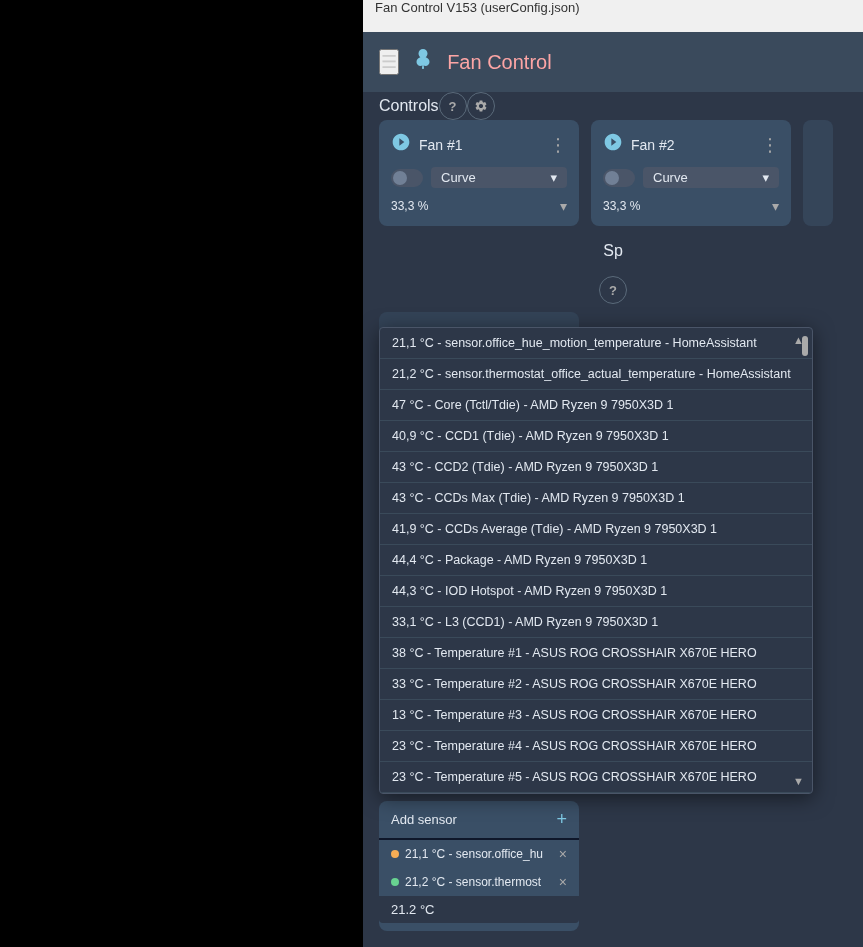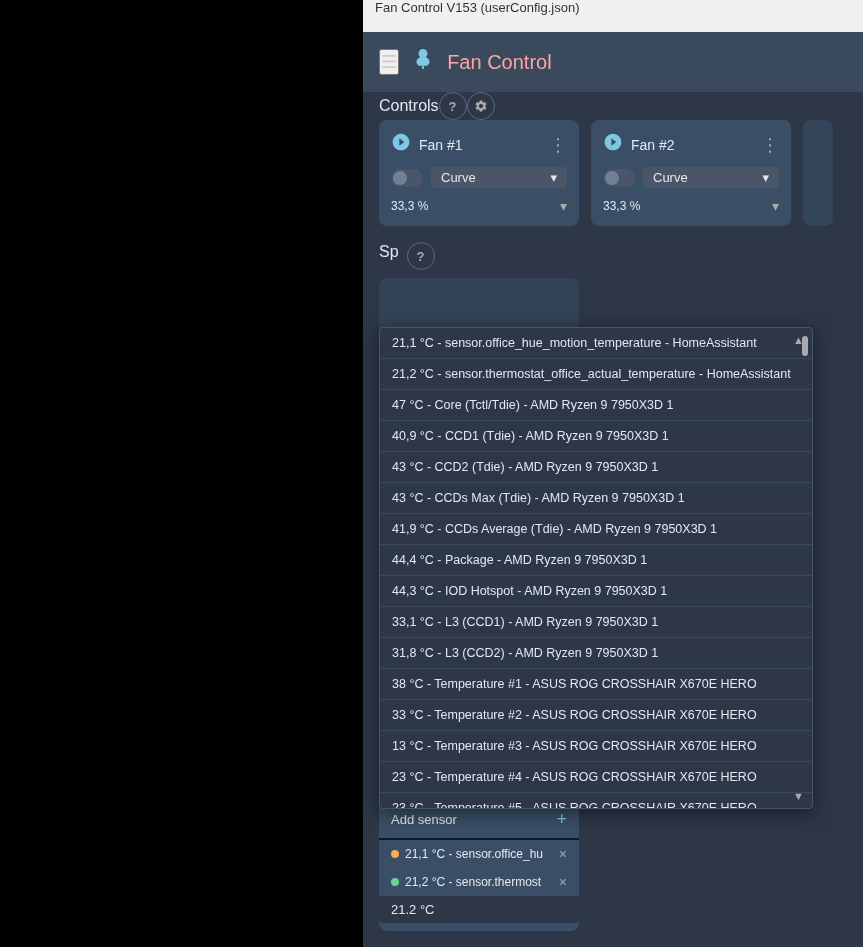--- a/index.html
+++ b/index.html
@@ -389,21 +389,21 @@
         <span class="fan-percent">33,3 %</span>
         <button class="expand-btn">▾</button>
       </div>
     </div>
 
     <div class="fan-card" style="width:30px;overflow:hidden;opacity:0.6;">
     </div>
   </div>
 
   <div style="padding: 16px 16px 0; position:relative;">
-    <div style="display:flex;align-items:center;gap:8px;">
+    <div style="display:flex;align-items:center;gap:8px;flex-direction:column;">
       <span class="section-label">Sp</span>
       <button class="icon-btn" style="font-weight:bold;">?</button>
     </div>
   </div>
 
   <div style="position:relative;padding:8px 16px 0;">
     <div style="display:flex;gap:12px;align-items:flex-start;">
 
       <div style="width:200px;height:70px;background:#3a4f66;border-radius:8px;opacity:0.5;"></div>
 
@@ -417,21 +417,20 @@
     <div class="dropdown-item">21,1 °C - sensor.office_hue_motion_temperature - HomeAssistant</div>
         <div class="dropdown-item">21,2 °C - sensor.thermostat_office_actual_temperature - HomeAssistant</div>
         <div class="dropdown-item">47 °C - Core (Tctl/Tdie) - AMD Ryzen 9 7950X3D 1</div>
         <div class="dropdown-item">40,9 °C - CCD1 (Tdie) - AMD Ryzen 9 7950X3D 1</div>
         <div class="dropdown-item">43 °C - CCD2 (Tdie) - AMD Ryzen 9 7950X3D 1</div>
         <div class="dropdown-item">43 °C - CCDs Max (Tdie) - AMD Ryzen 9 7950X3D 1</div>
         <div class="dropdown-item">41,9 °C - CCDs Average (Tdie) - AMD Ryzen 9 7950X3D 1</div>
         <div class="dropdown-item">44,4 °C - Package - AMD Ryzen 9 7950X3D 1</div>
         <div class="dropdown-item">44,3 °C - IOD Hotspot - AMD Ryzen 9 7950X3D 1</div>
         <div class="dropdown-item">33,1 °C - L3 (CCD1) - AMD Ryzen 9 7950X3D 1</div>
-        <div class="dropdown-item">31,8 °C - L3 (CCD2) - AMD Ryzen 9 7950X3D 1</div>
         <div class="dropdown-item">38 °C - Temperature #1 - ASUS ROG CROSSHAIR X670E HERO</div>
         <div class="dropdown-item">33 °C - Temperature #2 - ASUS ROG CROSSHAIR X670E HERO</div>
         <div class="dropdown-item">13 °C - Temperature #3 - ASUS ROG CROSSHAIR X670E HERO</div>
         <div class="dropdown-item">23 °C - Temperature #4 - ASUS ROG CROSSHAIR X670E HERO</div>
         <div class="dropdown-item">23 °C - Temperature #5 - ASUS ROG CROSSHAIR X670E HERO</div>
       </div>
     <div class="scroll-indicator"></div>
   <div style="position: absolute; right: 8px; top: 6px; color: rgb(170, 170, 170); font-size: 11px;">▲</div>
       <div style="position: absolute; right: 8px; bottom: 6px; color: rgb(170, 170, 170); font-size: 11px;">▼</div>
     </div>

